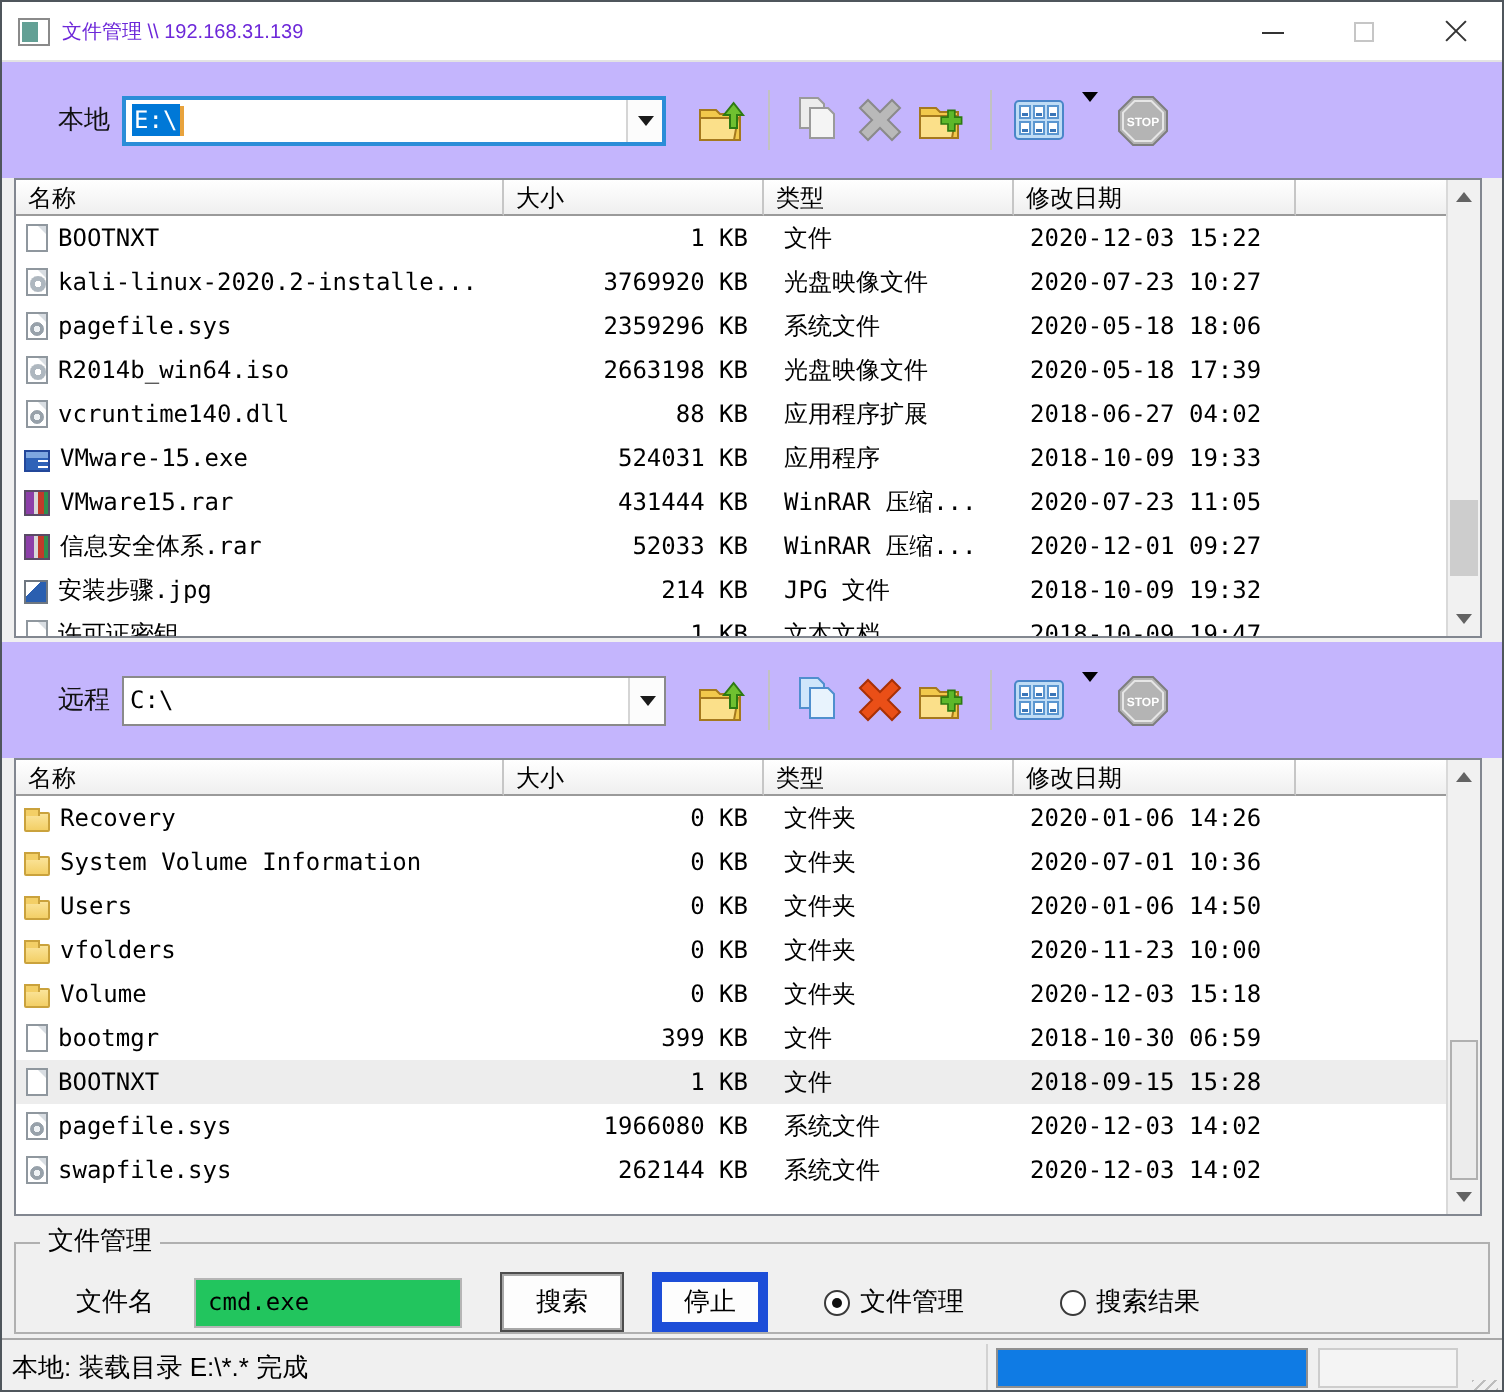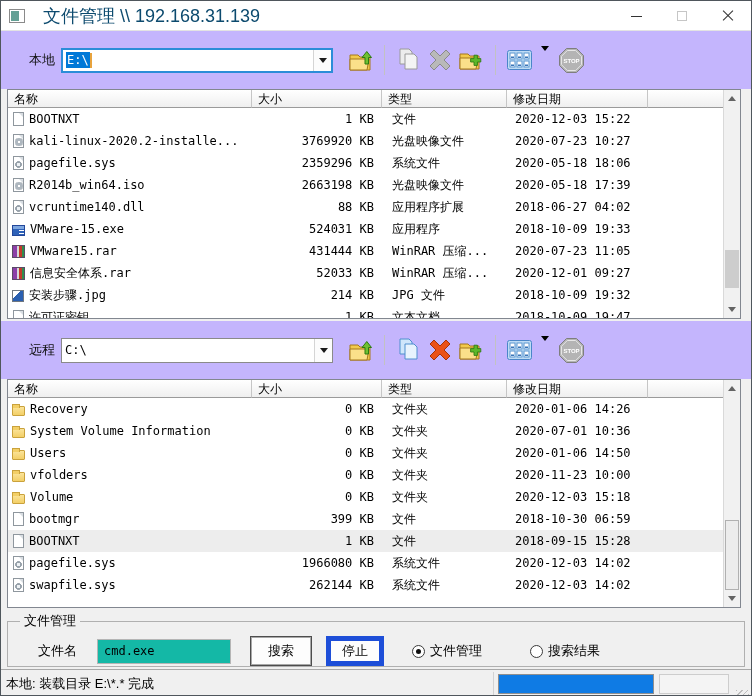--- a/index.html
+++ b/index.html
@@ -6,21 +6,21 @@
   html,body { background:#d8d8d8; font-family:"Liberation Sans",sans-serif; }
   #window {
     position:relative; width:752px; height:696px; background:#f0f0f0;
     border:1px solid #4f565c; overflow:hidden;
   }
   
   .titlebar { position:absolute; top:0; left:0; right:0; height:30px; background:#ffffff;
     display:flex; align-items:center; padding-left:8px; border-bottom:1px solid #e3e3e3; }
   .apicon { width:16px; height:14px; border:1px solid #8a8a8a; background:#fff; position:relative; margin-right:6px; }
   .apicon::before { content:""; position:absolute; left:1px; top:1px; bottom:1px; width:8px; background:#63a095; }
-  .titletext { font-size:18px; color:#0c4a6e;margin-left:12px; }
+  .titletext { font-size:10px; color:#6d28d9; }
   .capbtns { position:absolute; right:0; top:0; height:30px; display:flex; }
   .capbtn { width:46px; height:30px; display:flex; align-items:center; justify-content:center; }
   .glyph-min { width:11px; height:1px; background:#333; }
   .glyph-max { width:10px; height:10px; border:1px solid #c6c6c6; }
   .glyph-x { position:relative; width:12px; height:12px; }
   .glyph-x::before,.glyph-x::after { content:""; position:absolute; left:-1px; top:5px; width:14px; height:1px; background:#333; }
   .glyph-x::before { transform:rotate(45deg);} .glyph-x::after { transform:rotate(-45deg);}
   
   .toolbar { position:absolute; left:0; right:0; height:58px; display:flex; align-items:center; background:#c4b5fd; }
   .tb-label { font-size:13px; color:#111; margin-left:28px; width:30px; }
@@ -80,21 +80,21 @@
   .tri-down-s { width:0;height:0;border-left:4px solid transparent;border-right:4px solid transparent;border-top:5px solid #636363; }
   .thumb { position:absolute; left:1px; right:1px; }
   #list0 .thumb { top:160px; height:38px; background:#cdcdcd; }
   #list1 .thumb { top:140px; height:70px; background:#ececec; border:1px solid #b0b0b0; }
   
   .searchwrap { position:absolute; top:612px; left:0; right:0; height:54px; }
   .groupbox { position:absolute; left:6px; right:6px; top:8px; bottom:0; border:1px solid #b0b0b0; }
   .grouplabel { position:absolute; top:0; left:12px; transform:translateY(-58%); background:#f0f0f0; padding:0 4px; font-size:13px; }
   .searchrow { position:absolute; left:0; right:0; top:14px; display:flex; align-items:center; }
   .fn-label { margin-left:30px; font-size:13px; }
-  .fn-input { margin-left:20px; width:134px; height:25px; border:1px solid #b5b5b5; background:#14b8a6;
+  .fn-input { margin-left:20px; width:134px; height:25px; border:1px solid #b5b5b5; background:#22c55e;
      font-size:12px; font-family:"DejaVu Sans Mono",monospace; padding-left:6px; }
   .btn { height:30px; background:#fdfdfd; border:5px solid #1d4ed8; font-size:13px; font-family:"Liberation Sans",sans-serif; }
   .btn-search { margin-left:19px; width:62px; border:1px solid #4d4d4d; box-shadow:inset 0 0 0 1px #a8a8a8; }
   .btn-stop { margin-left:14px; width:58px; }
   .radio { display:flex; align-items:center; font-size:13px; }
   .radio1 { margin-left:28px; } .radio2 { margin-left:48px; }
   .rdot { width:13px; height:13px; border-radius:50%; border:1px solid #3a3a3a; background:#fff; margin-right:5px; position:relative; }
   .rdot.on::after { content:""; position:absolute; inset:3px; border-radius:50%; background:#101010; }
   
   .statusbar { position:absolute; left:0; right:0; top:668px; height:36px; background:#f0f0f0; border-top:1px solid #a8a8a8; }

